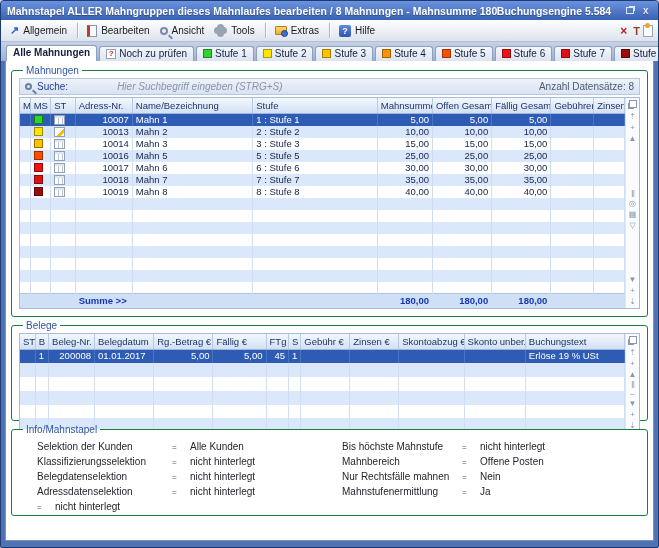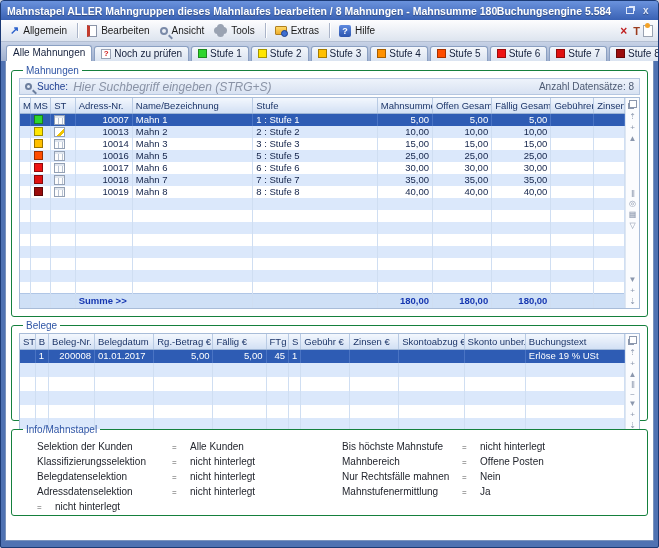--- a/index.html
+++ b/index.html
@@ -25,36 +25,36 @@
   .mi-folder{width:12px;height:9px;background:linear-gradient(#ffd966,#eeae2d);border:1px solid #b07f1e;border-radius:1px;position:relative;}
   .mi-folder::after{content:"";position:absolute;right:-2px;bottom:-3px;width:5px;height:5px;border-radius:50%;background:#3f6fd0;border:1px solid #1d3f8c;}
   .mi-help{width:12px;height:12px;border-radius:2px;background:linear-gradient(#5e8ae0,#2c55ae);color:#fff;font-size:9px;font-weight:bold;display:inline-flex;align-items:center;justify-content:center;}
   .mi-xred{color:#c02020;font-weight:bold;font-size:12px;padding:0 3px;}
   .mi-pin{color:#9b3b1d;font-weight:bold;font-size:11px;padding:0 3px;}
   .mi-note{width:10px;height:12px;background:#fff;border:1px solid #9aa3b2;position:relative;}
   .mi-note::after{content:"";position:absolute;left:1px;top:-3px;width:5px;height:5px;border-radius:50%;background:#f2a229;}
   
   .tabstrip{flex:0 0 19px;display:flex;align-items:flex-end;gap:2px;padding:2px 5px 0;background:linear-gradient(#c7d2e6,#9fb0cf);font-size:10px;}
   .tab{display:flex;align-items:center;gap:3px;padding:1px 6px 2px;background:linear-gradient(#f4f7fb,#dbe4f1);border:1px solid #8ba0c2;border-bottom:none;border-radius:3px 3px 0 0;color:#15203c;white-space:nowrap;cursor:default;}
-  .tab.active{background:#fff;padding-bottom:3px;position:relative;z-index:2;}
+  .tab.active{background:#fff;padding-bottom:3px;position:relative;z-index:2;font-weight:bold;}
   .tab-chip{width:9px;height:9px;border:1px solid rgba(0,0,0,.35);display:inline-block;}
   .tab-qbox{width:10px;height:10px;background:#fff;border:1px solid #98a2b4;color:#cf2020;font-size:8px;font-weight:bold;display:inline-flex;align-items:center;justify-content:center;}
   
   .tabpage{flex:1;margin:0 4px 6px;background:#fff;border:1px solid #7a93bd;border-top:none;padding:4px 5px;display:flex;flex-direction:column;gap:3px;overflow:hidden;}
   fieldset{border:1px solid #15803d;border-radius:3px;margin:0;padding:2px 7px 3px;background:#fff;}
   legend{color:#2f55a5;font-size:10px;padding:0 3px;margin-left:4px;}
   .fs-mahn{height:252px;}
   .fs-belege{height:101px;}
   .fs-info{height:92px;}
   
   .searchbar{height:17px;display:flex;align-items:center;gap:5px;padding:0 5px;margin-bottom:2px;background:linear-gradient(#eef3fb,#d8e2f2);border:1px solid #b6c7e1;font-size:10px;}
   .search-lens{flex:0 0 auto;width:7px;height:7px;border:2px solid #6d7f9e;border-radius:50%;position:relative;}
   .search-lens::after{content:"";position:absolute;width:5px;height:2px;background:#6d7f9e;transform:rotate(45deg);left:5px;top:6px;}
   .search-label{font-weight:normal;color:#1f3f92;}
-  .searchbar input{flex:1;border:none;background:transparent;outline:none;font-size:12px;font-style:italic;color:#333;padding:0;font-family:"Liberation Sans",sans-serif;}
+  .searchbar input{flex:1;border:none;background:transparent;outline:none;font-size:10px;font-style:italic;color:#333;padding:0;font-family:"Liberation Sans",sans-serif;margin-left:44px;}
   .searchbar input::placeholder{color:#8a93a6;font-style:italic;}
   .rec-count{margin-left:auto;color:#4d5a72;white-space:nowrap;}
   
   .gridbox{display:flex;border:1px solid #a8bcd8;background:#fff;}
   table{border-collapse:collapse;table-layout:fixed;width:100%;font-size:9.5px;}
   th{background:linear-gradient(#f3f7fd,#d2e0f4);border-right:1px solid #b9cbe4;border-bottom:1px solid #9fb6d6;color:#1c3568;font-weight:normal;height:15px;padding:0 3px;text-align:left;overflow:hidden;white-space:nowrap;}
   td{height:12px;line-height:12px;padding:0 3px;border-right:1px solid #cfdef2;overflow:hidden;white-space:nowrap;color:#14244a;}
   tbody tr:nth-child(even) td{background:#dbe8fb;}
   tbody tr.sel td{background:#2e5cb4;color:#fff;border-right-color:#4a74c4;}
   tfoot td{background:#cfe0f6;color:#1536b0;font-weight:bold;height:14px;border-top:1px solid #b0c6e6;}

